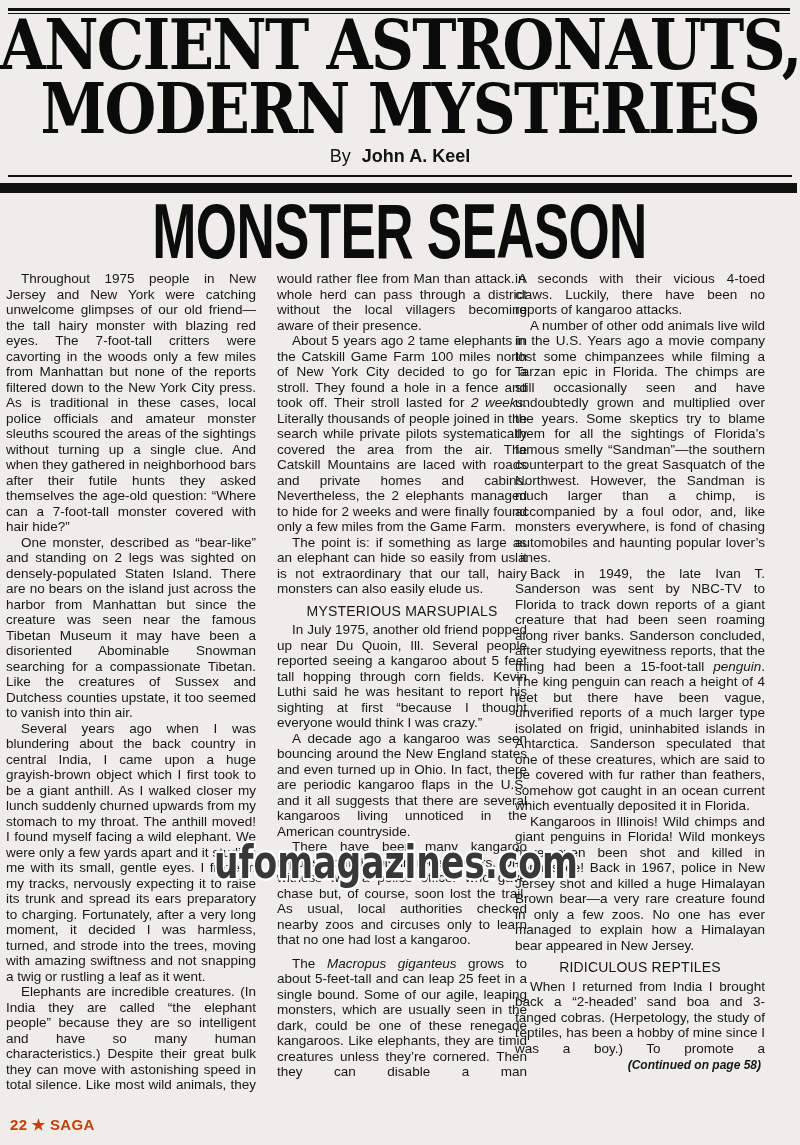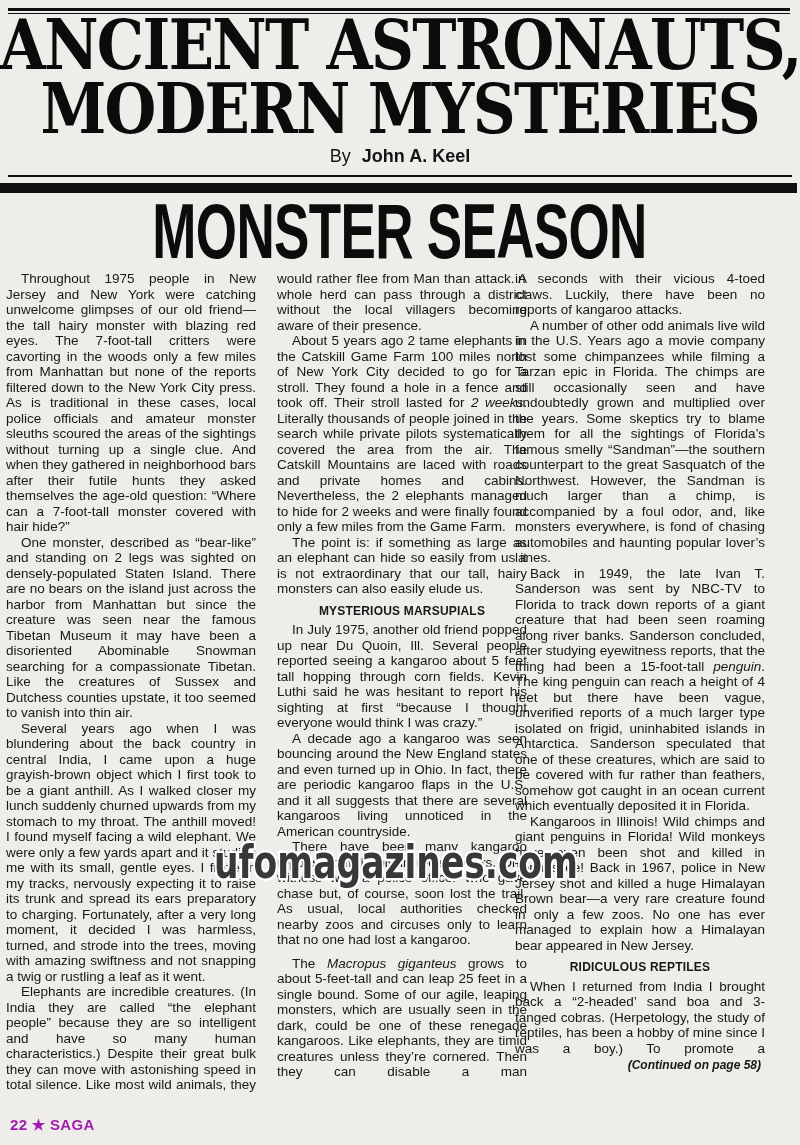--- a/index.html
+++ b/index.html
@@ -42,33 +42,33 @@
     font-size:13.5px;line-height:15.5px;
     text-align:justify;
     overflow:hidden;
   }
   .col p{margin:0;text-indent:15px;}
   .col p.noind{text-indent:0;}
   .col p.justlast{text-align-last:justify;}
   .col p.gapb{margin-top:8px;}
   .it{font-style:italic;}
   .sect-heading{
-    font-weight:bold;font-size:12px;
+    font-weight:normal;font-size:14px;
     text-align-last:center;
     margin:7px 0 3px 0;letter-spacing:0.2px;
   }
   .cont-note{
     text-align:right;text-align-last:right;
     font-weight:bold;font-style:italic;
     padding-right:4px;margin-top:2px;
     font-size:12px;
   }
   .footer{
     position:absolute;left:10px;top:1116px;
-    font-weight:bold;font-size:15px;color:#a21caf;
+    font-weight:bold;font-size:15px;color:#c2410c;
     letter-spacing:0.3px;
   }
   .watermark-svg{position:absolute;left:212px;top:836px;pointer-events:none;}
 </style>
 </head>
 <body>
 
 <div class="rule" style="left:8px;right:10px;top:8px;height:2.5px;"></div>
 <div class="rule" style="left:8px;right:10px;top:13px;height:1px;"></div>
 

